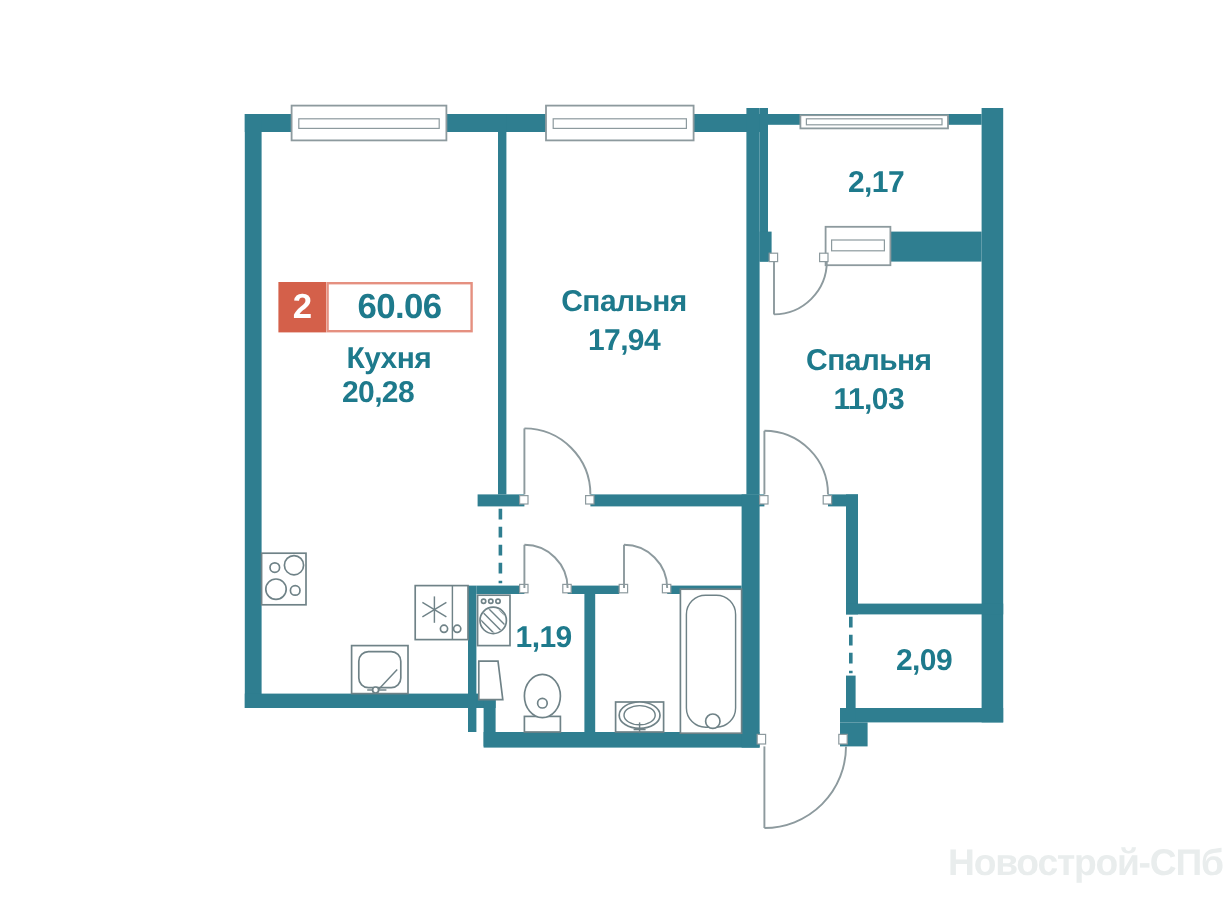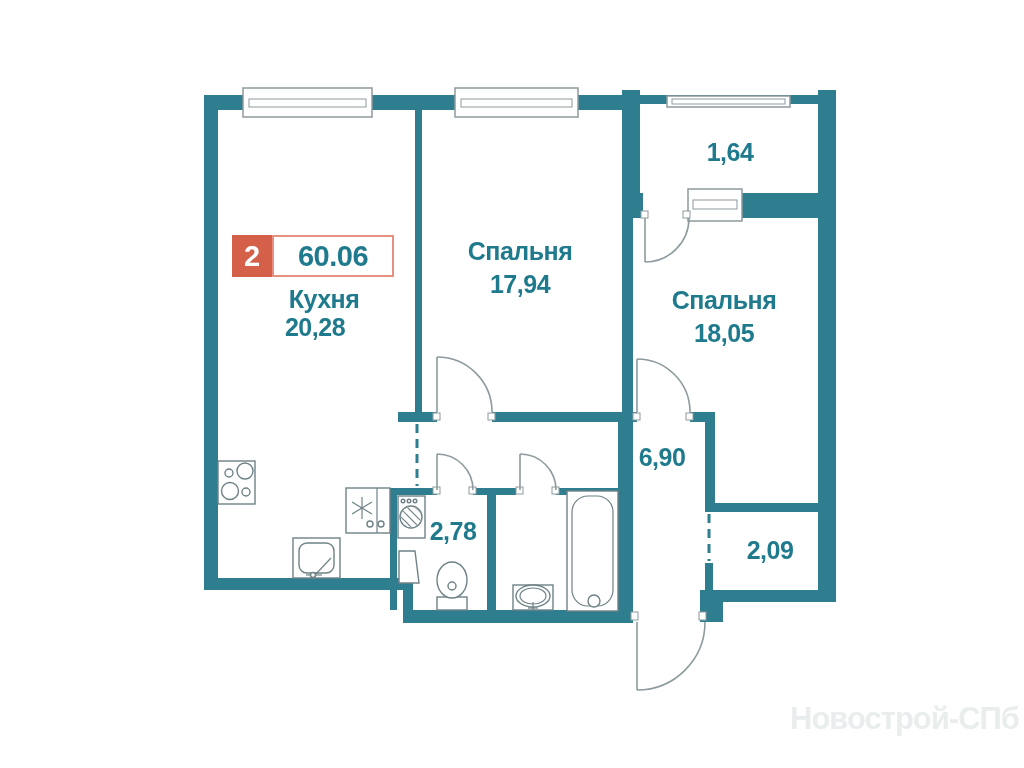--- a/index.html
+++ b/index.html
@@ -198,25 +198,24 @@
     <div class="badge-area">60.06</div>
   </div>
 
   <div class="lbl" style="left:324px;top:287px;">Кухня</div>
   <div class="lbl" style="left:315px;top:315px;text-align:center;">20,28</div>
 
   <div class="lbl" style="left:520px;top:239px;">Спальня</div>
   <div class="lbl" style="left:520px;top:272px;">17,94</div>
 
   <div class="lbl" style="left:724px;top:288px;">Спальня</div>
-  <div class="lbl" style="left:724px;top:321px;">18,05</div>
-
-  <div class="lbl" style="left:730px;top:140px;">1,64</div>
-
-  <div class="lbl" style="left:662px;top:445px;">6,90</div>
-
-  <div class="lbl" style="left:453px;top:519px;">2,78</div>
+  <div class="lbl" style="left:724px;top:321px;">11,03</div>
+
+  <div class="lbl" style="left:730px;top:140px;">2,17</div>
+
+
+  <div class="lbl" style="left:453px;top:519px;">1,19</div>
 
 
   <div class="lbl" style="left:770px;top:538px;">2,09</div>
 
   <div class="watermark">Новострой-СПб</div>
 </div>
 
 </body></html>

